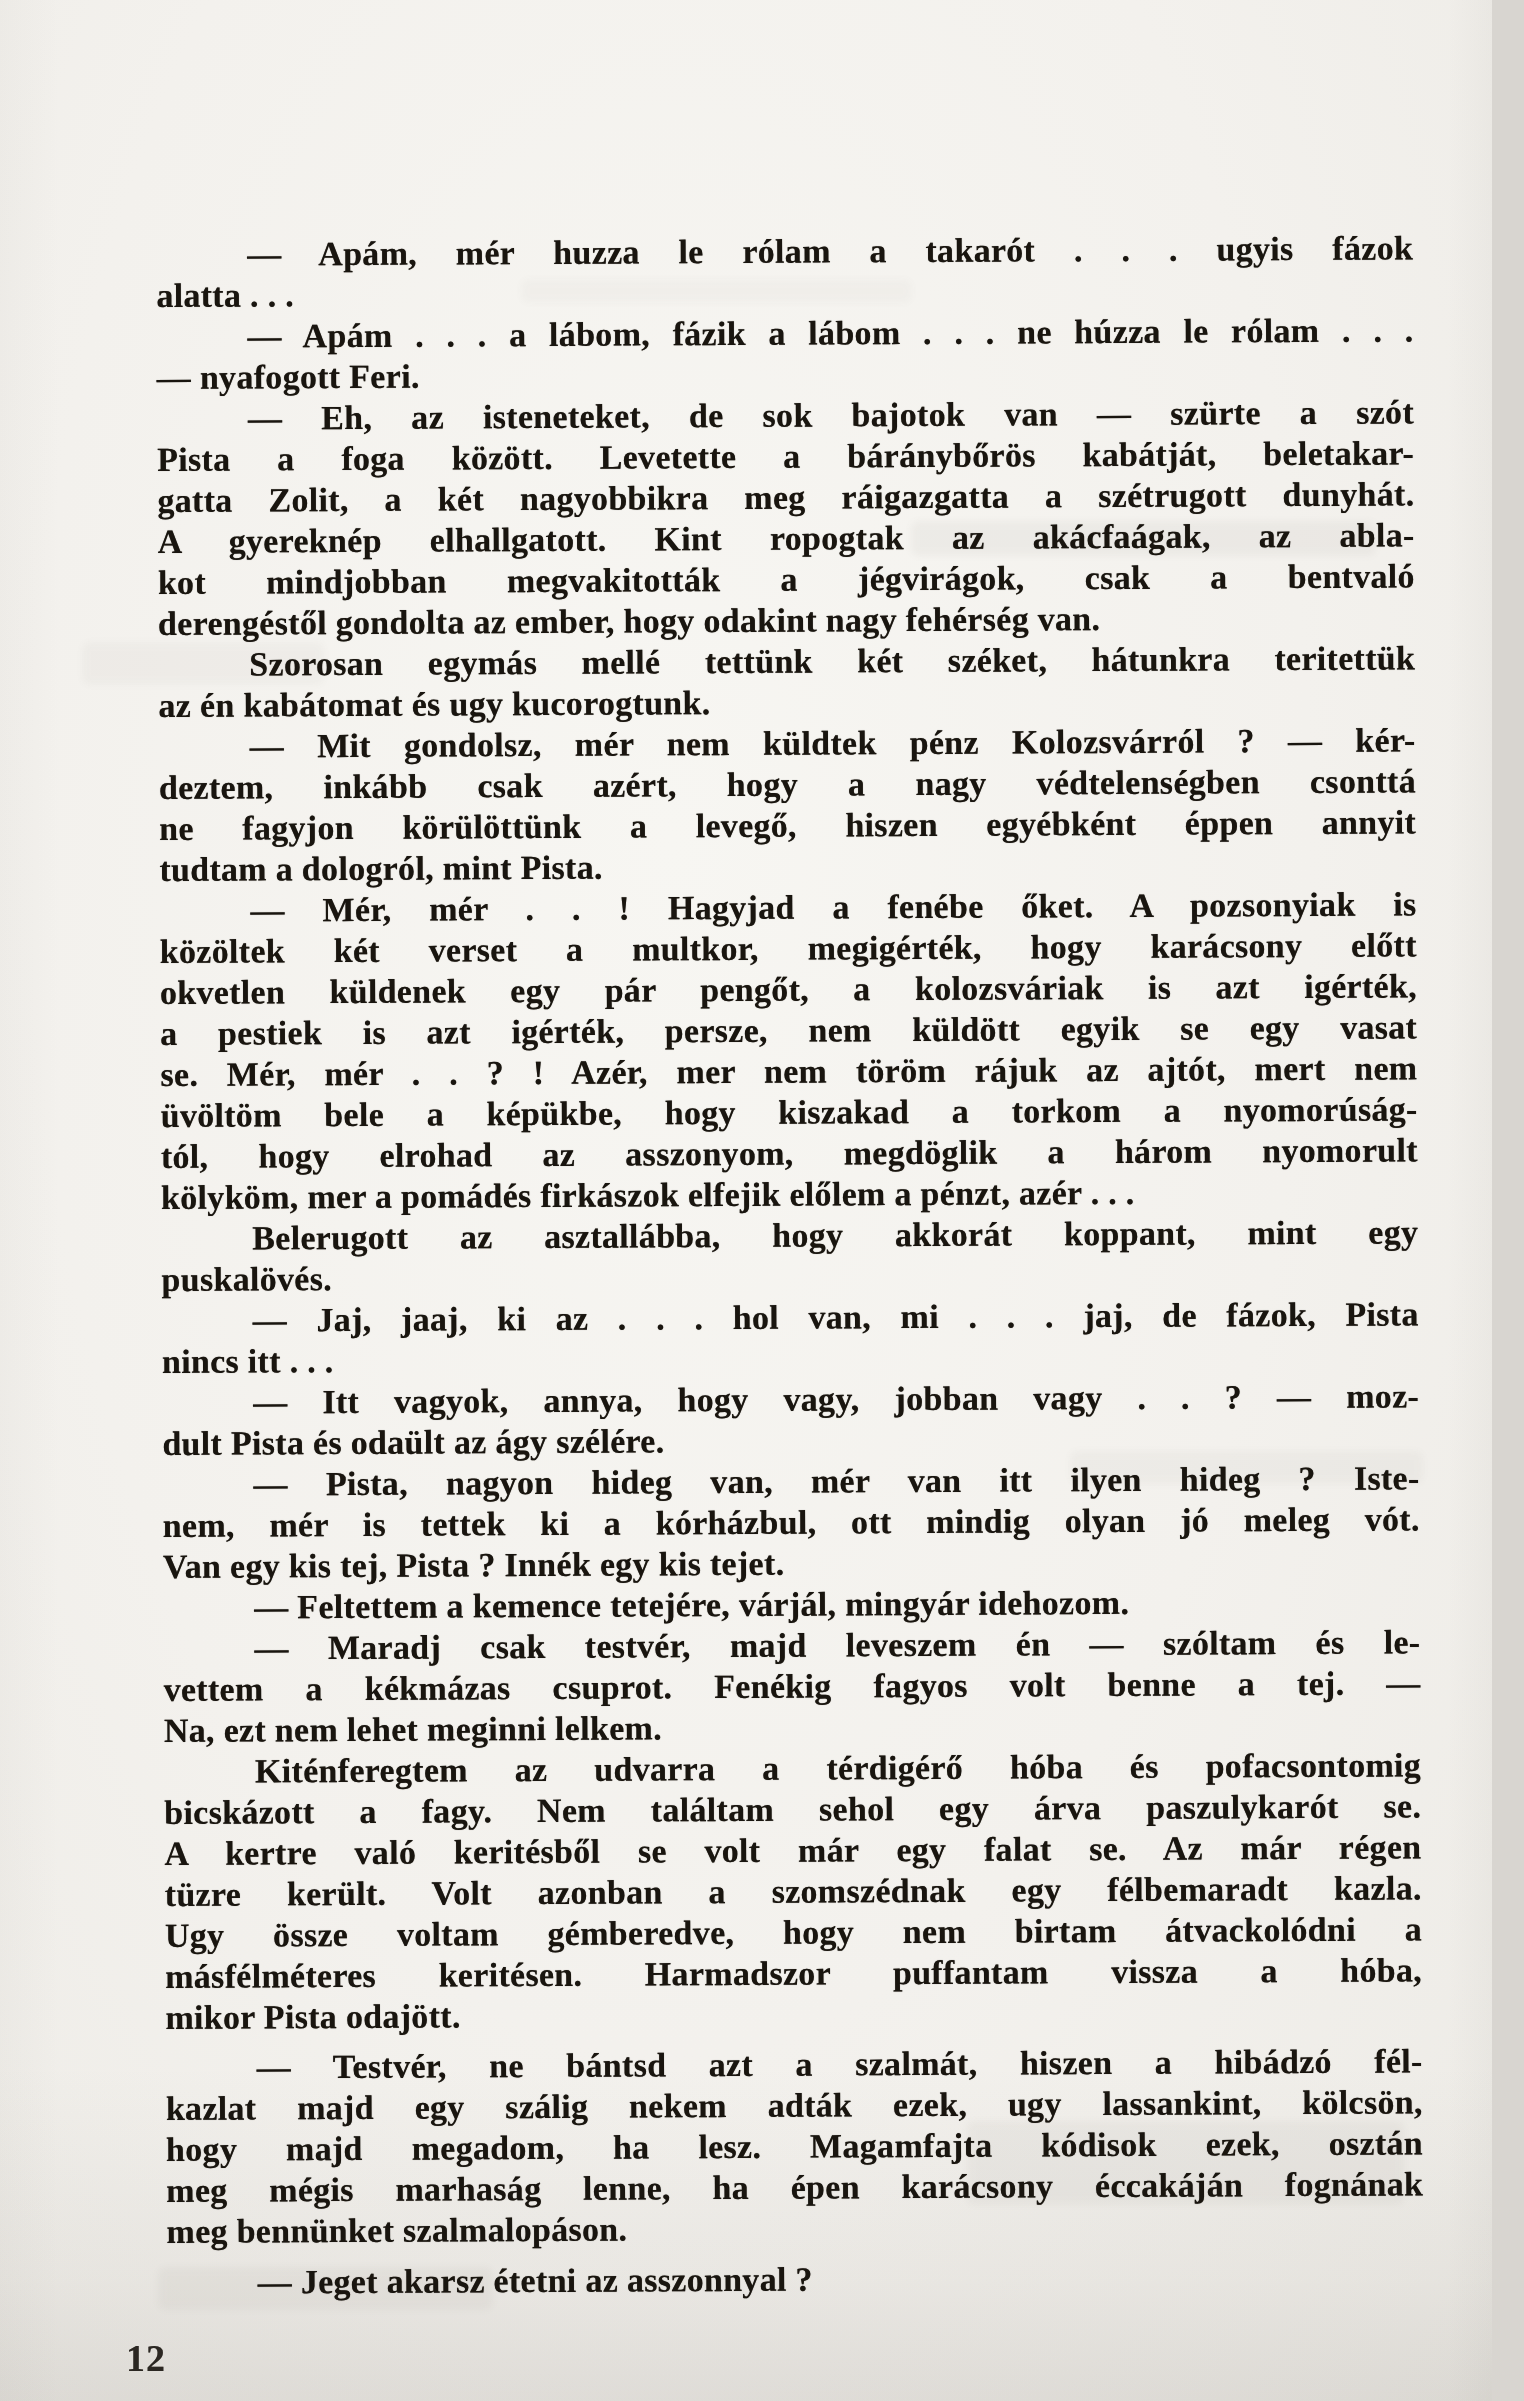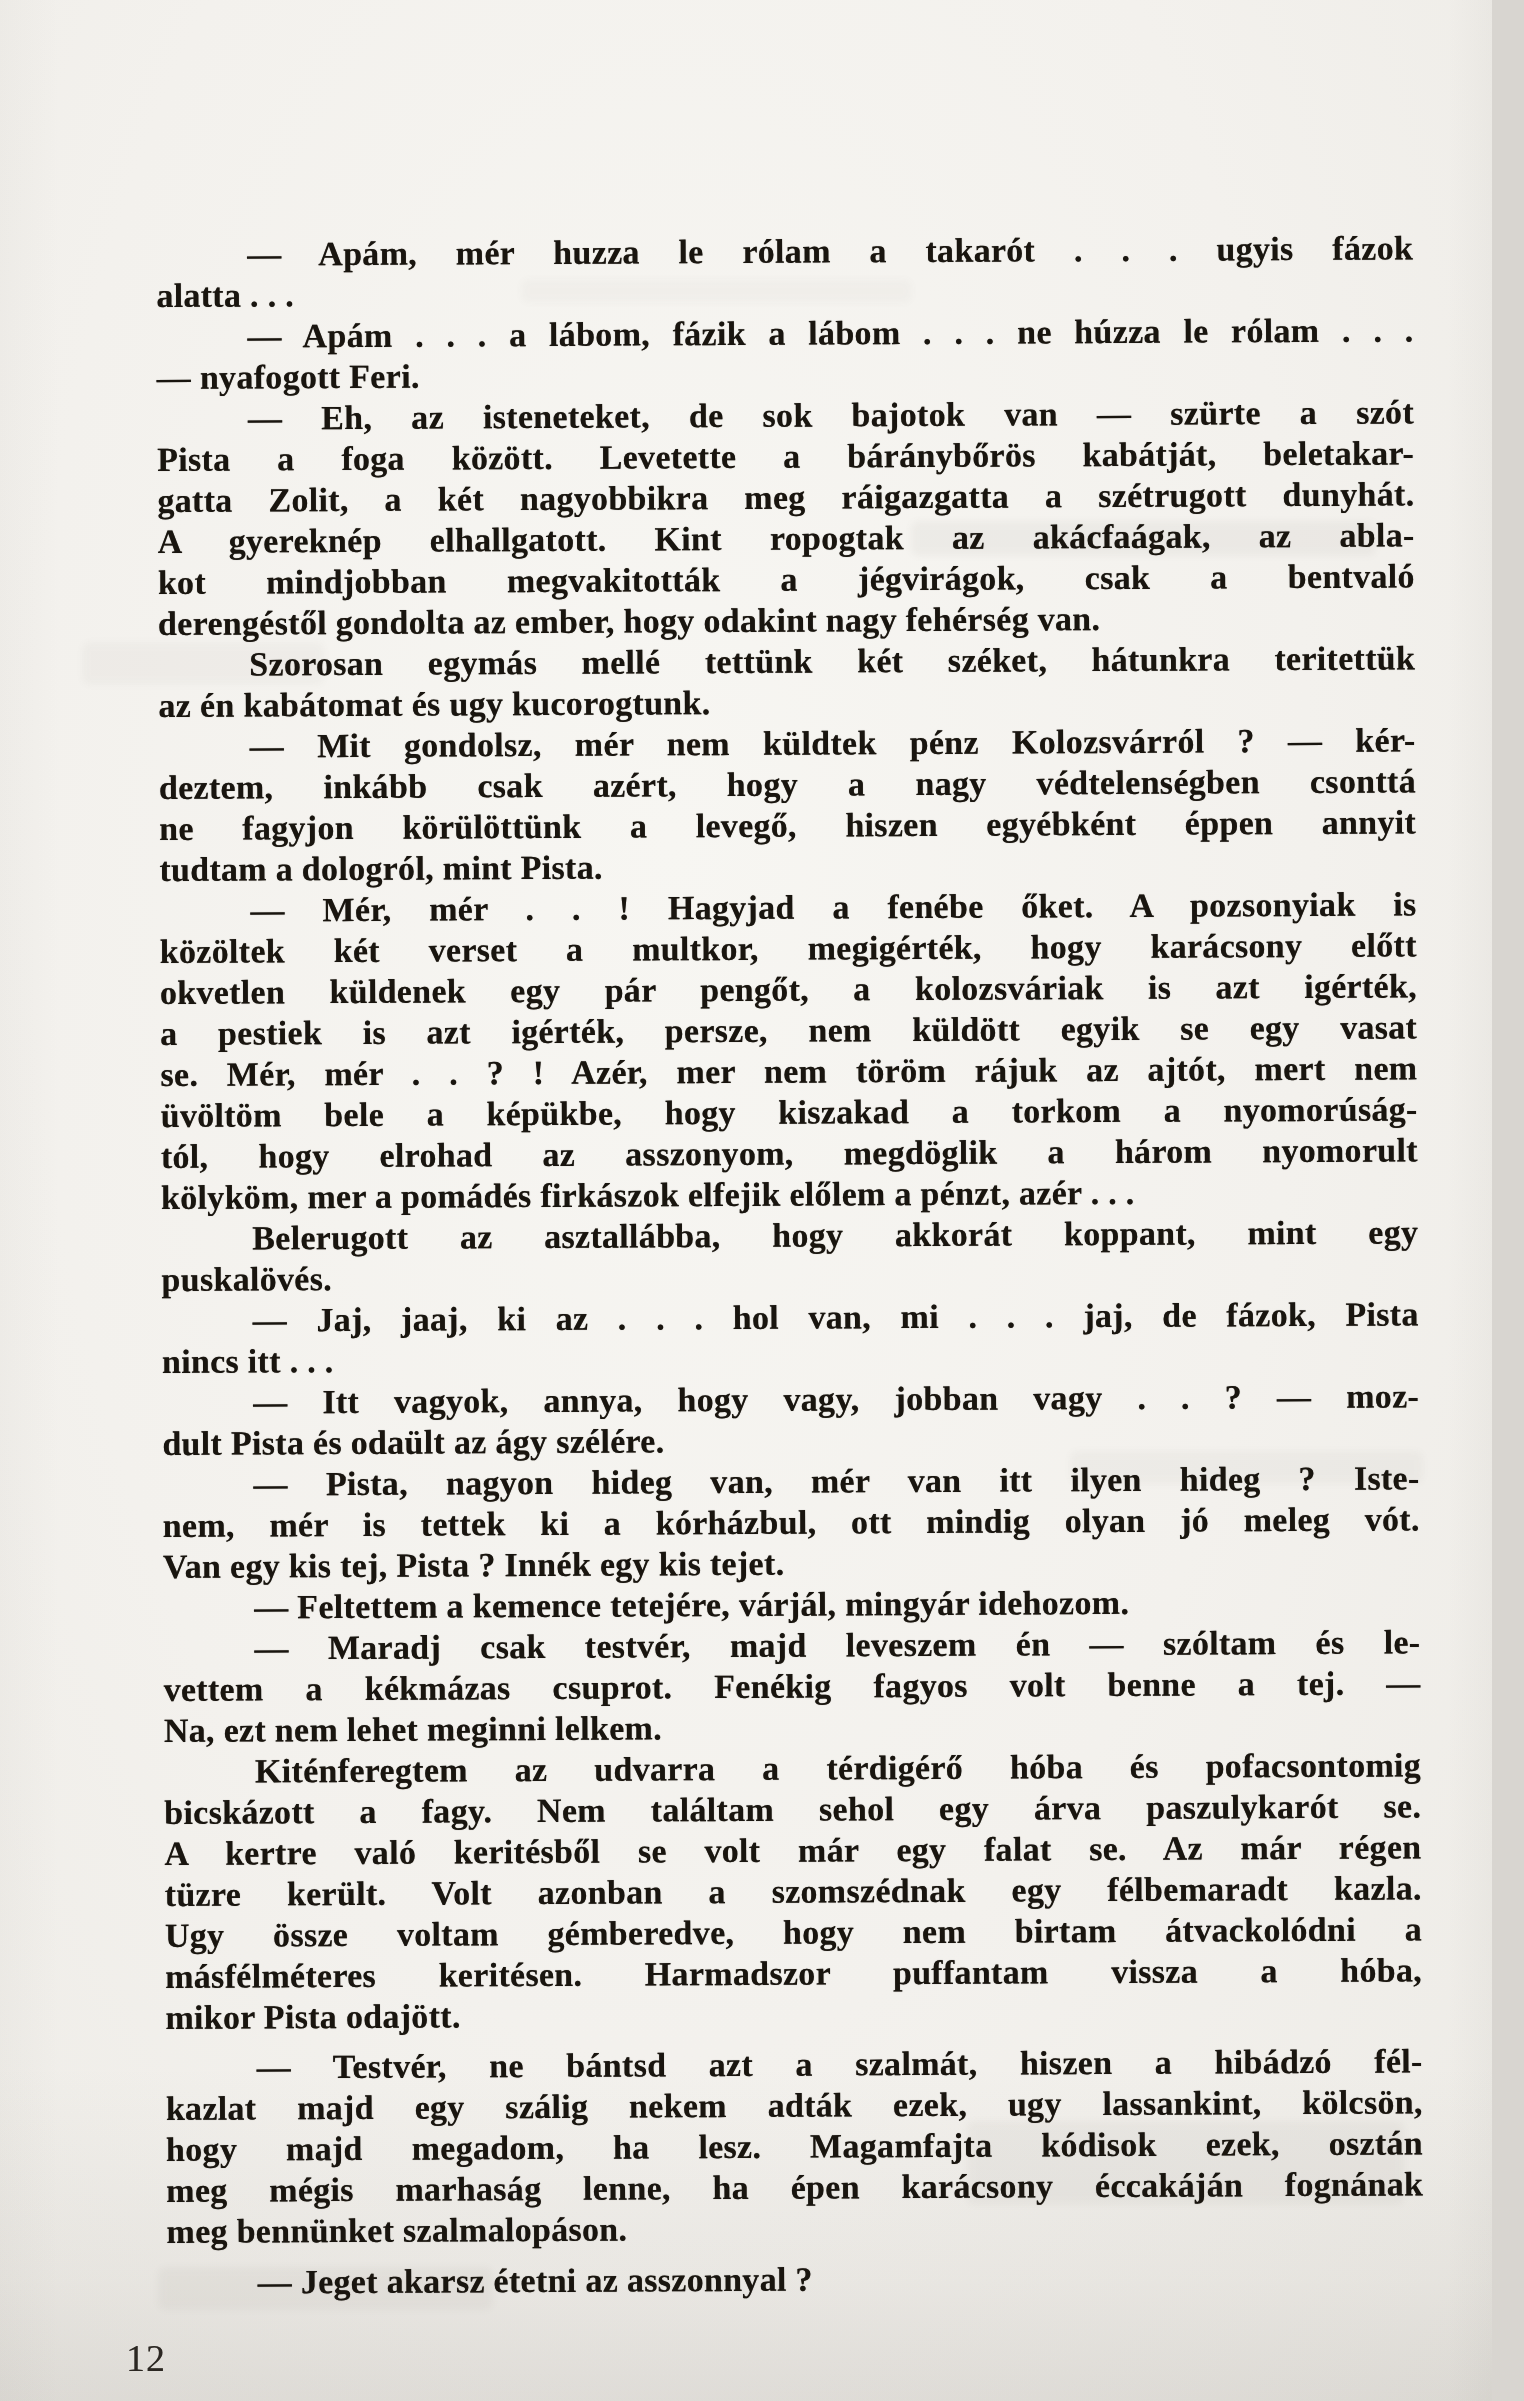--- a/index.html
+++ b/index.html
@@ -59,21 +59,21 @@
     text-align-last: justify;
   }
   .line.last { text-align-last: left; }
   .line.indent { text-indent: 91px; }
 
   .folio {
     position: absolute;
     left: 126px;
     top: 2336px;
     font-size: 38px;
-    font-weight: 400;
+    font-weight: 700;
     color: #2b2722;
     letter-spacing: 0.9px;
     text-shadow: 0 0 0.6px rgba(40, 36, 30, 0.5);
   }
 </style>
 </head>
 <body>
 
 <div class="paper">
   <div class="smudge s1"></div>

